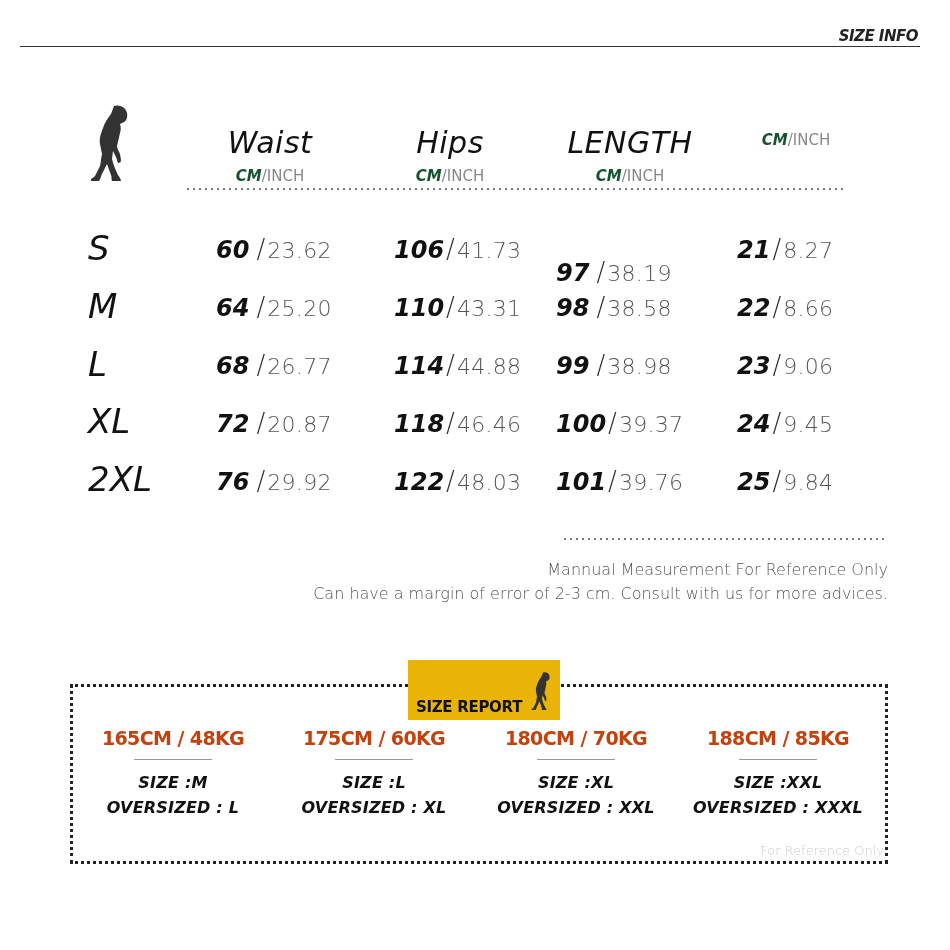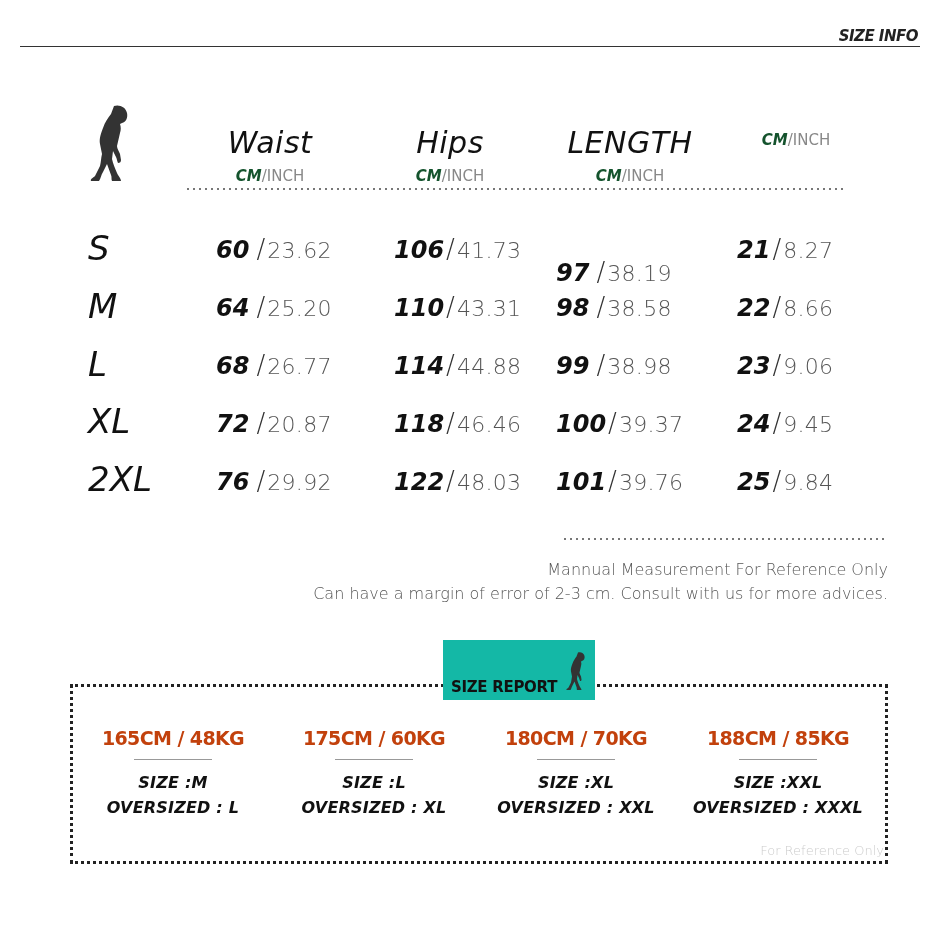--- a/index.html
+++ b/index.html
@@ -26,21 +26,21 @@
   .cell .slash { font-size: 26px; color: #333; font-weight: 200; margin: 0 2px; }
   .cell .inch { font-size: 22px; color: #555; font-weight: 300; letter-spacing: 0.3px; }
 
   .dots-mid { position: absolute; left: 562px; top: 538px; width: 322px; height: 2px;
     background-image: radial-gradient(circle, #777 0.8px, transparent 1px); background-size: 6px 2px; }
 
   .note { position: absolute; right: 62px; font-family: "DejaVu Sans", sans-serif; font-size: 16px; color: #555; font-weight: 300; text-align: right; white-space: nowrap; }
 
   .report-box { position: absolute; left: 70px; top: 684px; width: 818px; height: 180px;
     border: 3px dotted #222; box-sizing: border-box; }
-  .report-title-wrap { position: absolute; left: 408px; top: 640px; height: 60px; padding: 0 8px; background: #14b8a6; display: flex; align-items: flex-end; margin-left: 35px; }
+  .report-title-wrap { position: absolute; left: 408px; top: 660px; height: 60px; padding: 0 8px; background: #eab308; display: flex; align-items: flex-end; }
   .report-title { font-family: "DejaVu Sans", sans-serif; font-weight: 900; font-size: 15px; color: #111; margin-bottom: 4px; letter-spacing: -0.3px; }
 
   .profile { position: absolute; top: 725px; width: 200px; text-align: center; }
   .profile .hw { font-family: "DejaVu Sans", sans-serif; font-weight: bold; font-size: 19px; color: #c2410c; letter-spacing: -0.6px; line-height: 26px; }
   .profile .rule { width: 78px; height: 1px; background: #999; margin: 8px auto 10px auto; }
   .profile .sz { font-family: "DejaVu Sans", sans-serif; font-weight: 900; font-style: italic; font-size: 16px; color: #111; line-height: 25px; letter-spacing: 0.2px; }
 
   .ref-only { position: absolute; right: 66px; top: 843px; font-family: "DejaVu Sans", sans-serif; font-size: 13px; color: #ccc; font-weight: 300; }
 </style>
 </head>

